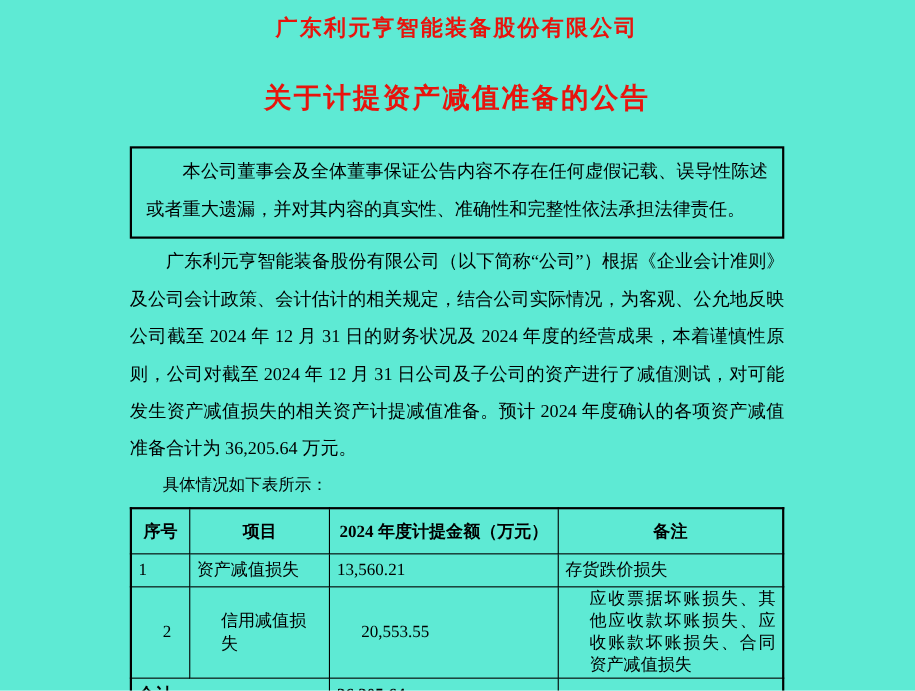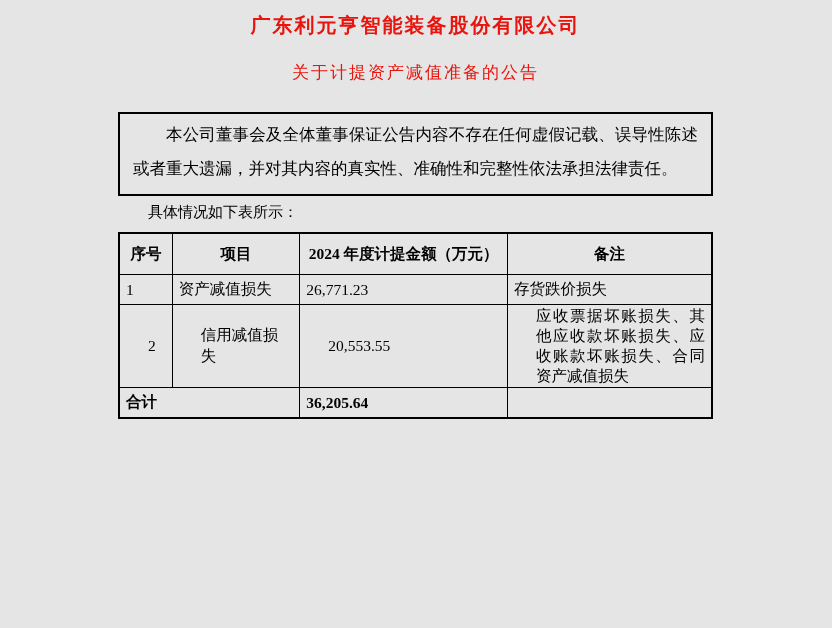--- a/index.html
+++ b/index.html
@@ -6,41 +6,41 @@
     margin: 0;
     padding: 0;
     background: #ffffff;
     color: #000000;
     font-family: "Liberation Serif", "DejaVu Serif", serif;
   }
   .page {
     position: relative;
     width: 832px;
     height: 628px;
-    background: #e5e5e5;
+    background: #5eead4;
     overflow: hidden;
   }
   .content {
     padding: 0 119px 0 118px; 
   }
   .doc-title {
     margin: 0;
     padding-top: 12px;
     text-align: center;
     font-size: 20px;
     font-weight: bold;
     letter-spacing: 2px;
     color: var(--accent-red, #e8140d);
   }
   .doc-subtitle {
-    margin: 0;
+    margin: 11px;
     padding-top: 22px;
     text-align: center;
-    font-size: 17px;
-    font-weight: normal;
+    font-size: 25px;
+    font-weight: bold;
     letter-spacing: 2px;
     color: var(--accent-red, #e8140d);
   }
   .disclaimer-box {
     margin-top: 28px;
     border: 2px solid #000000;
     padding: 4px 13px 8px 13px;
   }
   .disclaimer-text {
     margin: 0;
@@ -112,20 +112,21 @@
 
     <h1 class="doc-title">广东利元亨智能装备股份有限公司</h1>
 
     <h2 class="doc-subtitle">关于计提资产减值准备的公告</h2>
 
     <div class="disclaimer-box">
       <p class="disclaimer-text">本公司董事会及全体董事保证公告内容不存在任何虚假记载、误导性陈述或者重大遗漏，并对其内容的真实性、准确性和完整性依法承担法律责任。</p>
     </div>
 
 
+    <p class="body-paragraph">广东利元亨智能装备股份有限公司（以下简称“公司”）根据《企业会计准则》及公司会计政策、会计估计的相关规定，结合公司实际情况，为客观、公允地反映公司截至 2024 年 12 月 31 日的财务状况及 2024 年度的经营成果，本着谨慎性原则，公司对截至 2024 年 12 月 31 日公司及子公司的资产进行了减值测试，对可能发生资产减值损失的相关资产计提减值准备。预计 2024 年度确认的各项资产减值准备合计为 36,205.64 万元。</p>
 
     <p class="table-intro">具体情况如下表所示：</p>
 
     <table class="impairment-table">
       <colgroup>
         <col class="col-no">
         <col class="col-item">
         <col class="col-amount">
         <col class="col-note">
       </colgroup>
@@ -134,21 +135,21 @@
           <th>序号</th>
           <th>项目</th>
           <th>2024 年度计提金额（万元）</th>
           <th>备注</th>
         </tr>
       </thead>
       <tbody>
         <tr class="row-short">
           <td>1</td>
           <td>资产减值损失</td>
-          <td>26,771.23</td>
+          <td>13,560.21</td>
           <td>存货跌价损失</td>
         </tr>
         <tr class="row-tall">
           <td>2</td>
           <td>信用减值损失</td>
           <td>20,553.55</td>
           <td class="note-cell">应收票据坏账损失、其他应收款坏账损失、应收账款坏账损失、合同资产减值损失</td>
         </tr>
         <tr class="total-row">
           <td colspan="2" class="total-label">合计</td>

